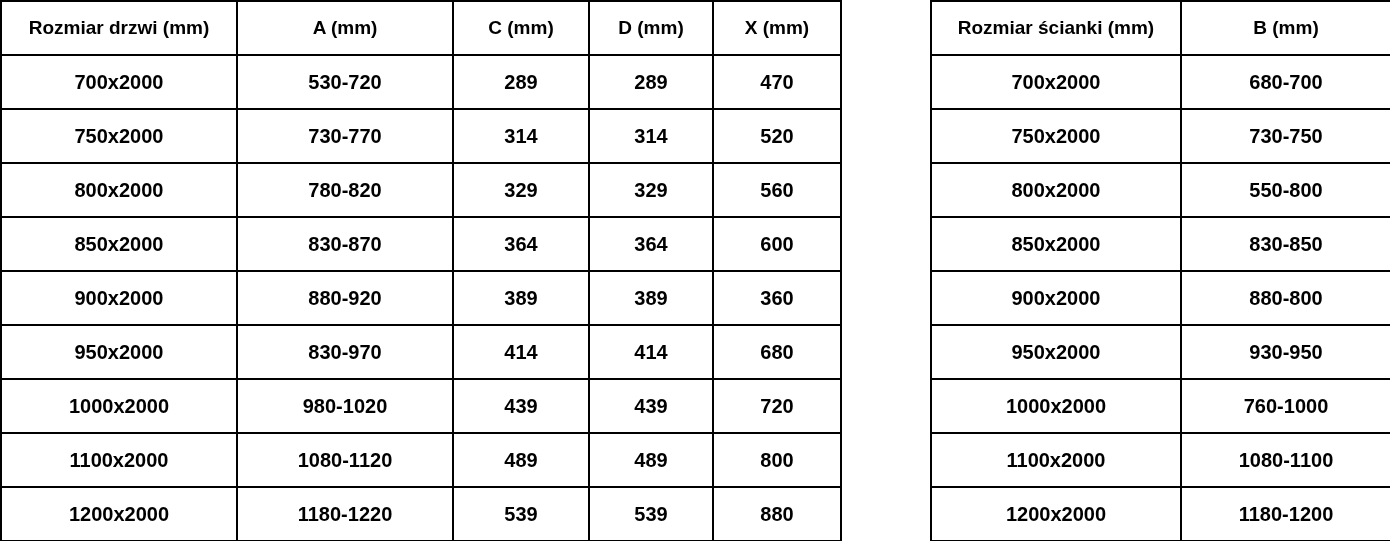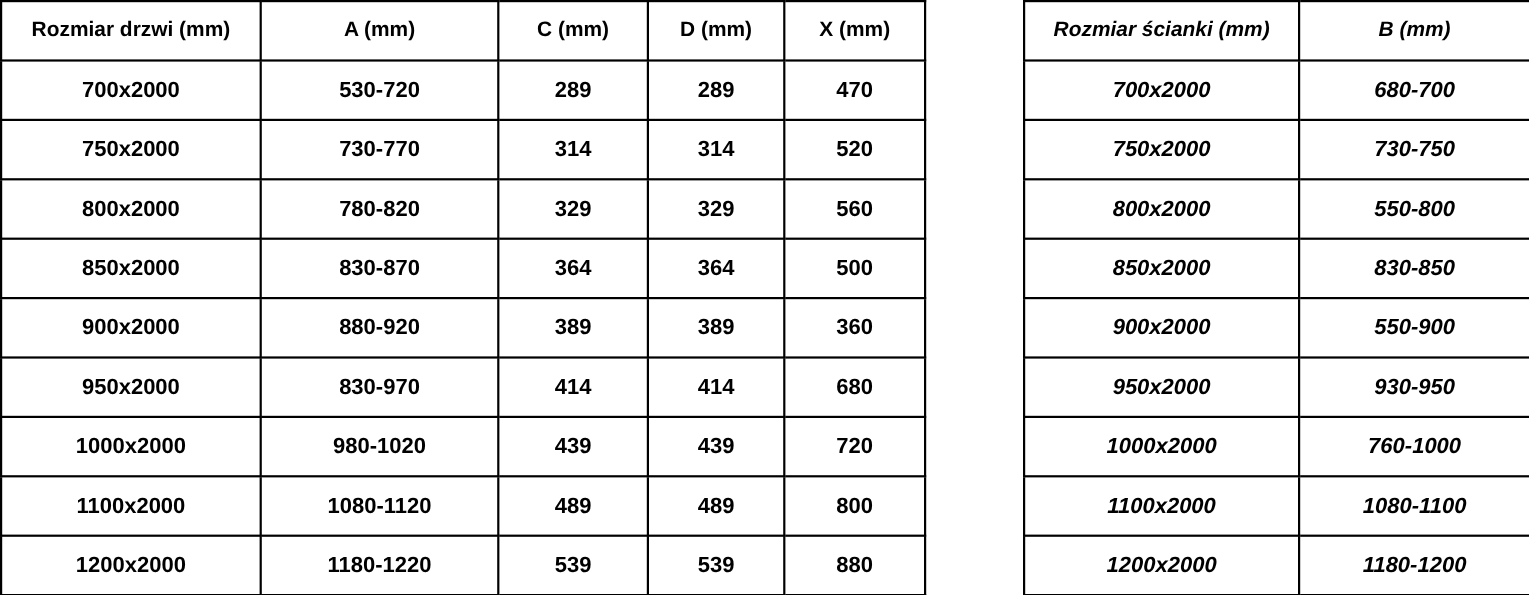--- a/index.html
+++ b/index.html
@@ -29,21 +29,20 @@
     width: 840px;
     height: 541px;
   }
   .gap {
     width: 90px;
     height: 541px;
   }
   .table-right {
     width: 460px;
     height: 541px;
-    font-style: italic;
   }
   table {
     border-collapse: collapse;
     table-layout: fixed;
     width: 100%;
     height: 100%;
   }
   th, td {
     border: 2px solid #000000;
     text-align: center;
@@ -113,21 +112,21 @@
           <td>780-820</td>
           <td>329</td>
           <td>329</td>
           <td>560</td>
         </tr>
         <tr>
           <td>850x2000</td>
           <td>830-870</td>
           <td>364</td>
           <td>364</td>
-          <td>500</td>
+          <td>600</td>
         </tr>
         <tr>
           <td>900x2000</td>
           <td>880-920</td>
           <td>389</td>
           <td>389</td>
           <td>360</td>
         </tr>
         <tr>
           <td>950x2000</td>
@@ -187,21 +186,21 @@
         <tr>
           <td>800x2000</td>
           <td>550-800</td>
         </tr>
         <tr>
           <td>850x2000</td>
           <td>830-850</td>
         </tr>
         <tr>
           <td>900x2000</td>
-          <td>550-900</td>
+          <td>880-800</td>
         </tr>
         <tr>
           <td>950x2000</td>
           <td>930-950</td>
         </tr>
         <tr>
           <td>1000x2000</td>
           <td>760-1000</td>
         </tr>
         <tr>

